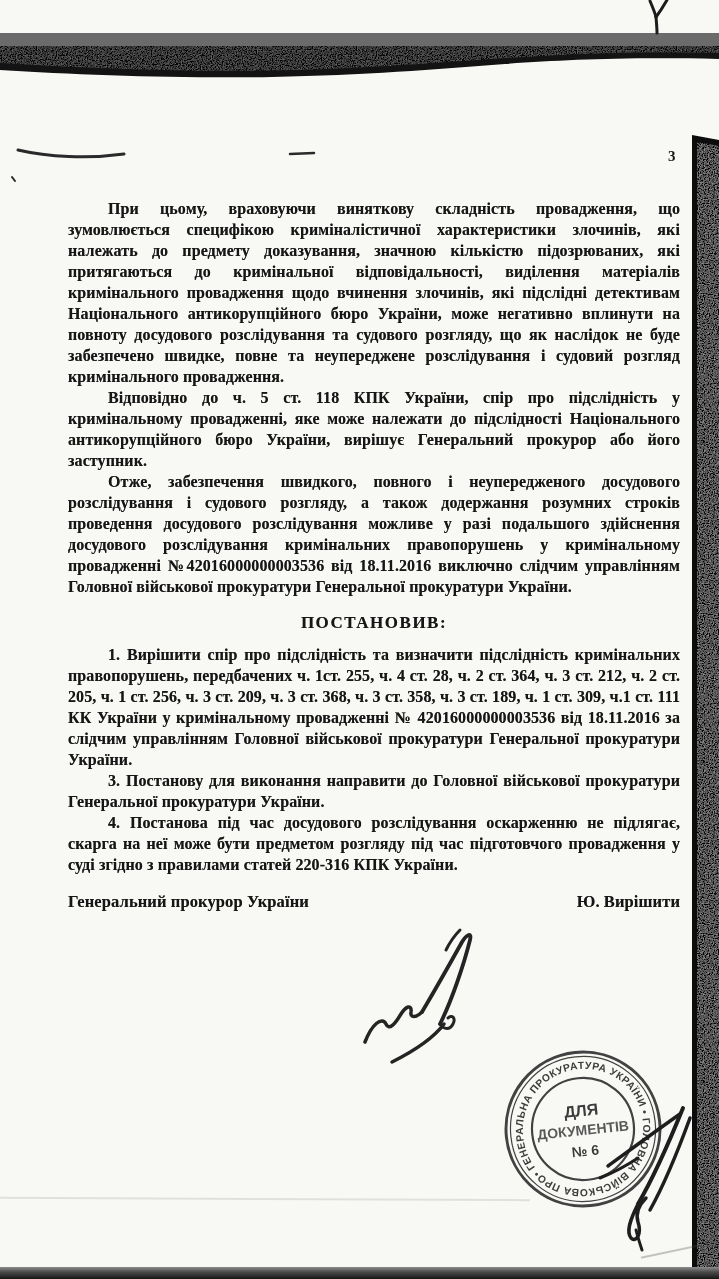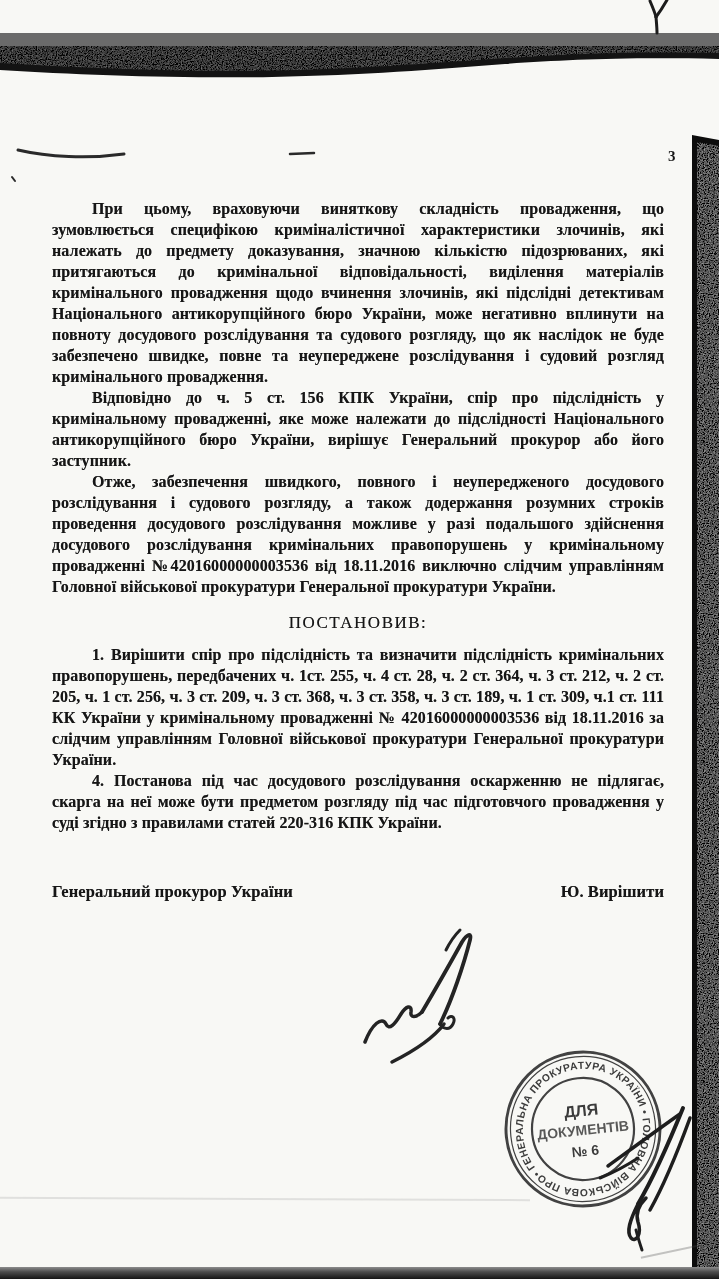--- a/index.html
+++ b/index.html
@@ -26,36 +26,36 @@
     position:absolute; left:640px; top:1248px; width:85px; height:2px;
     background:rgba(70,70,70,.30); transform:rotate(-12deg);
   }
   .pen-svg { position:absolute; }
   
   .page-number {
     position:absolute; left:668px; top:148px;
     font-size:15px; font-weight:700;
   }
   .content {
-    position:absolute; left:52px; top:198px; width:612px;
+    position:absolute; left:68px; top:198px; width:612px;
     font-size:16px; line-height:21px; font-weight:700;
     text-align:justify; letter-spacing:.1px;
   }
   .content p {
     margin:0; text-indent:40px;
     text-shadow:0 0 .6px rgba(20,20,20,.55);
   }
   .heading {
     margin:15px 0 11px; text-align:center;
-    font-size:17px; letter-spacing:1.5px; font-weight:400;
+    font-size:17px; letter-spacing:1.5px; font-weight:700;
     text-shadow:0 0 .6px rgba(20,20,20,.55);
   }
   .sig-row {
     display:flex; justify-content:space-between; align-items:center;
-    margin-top:48px; font-size:16.5px;
+    margin-top:16px; font-size:16.5px;
     text-shadow:0 0 .6px rgba(20,20,20,.55);
   }
   
   .signature-main { position:absolute; left:340px; top:920px; }
   .stamp-wrap { position:absolute; left:492px; top:1038px; transform:rotate(-6deg); opacity:.88; }
   .signature-stamp { position:absolute; left:580px; top:1080px; }
   .stamp-text { font-family:"Liberation Sans","DejaVu Sans",sans-serif; font-weight:700; fill:#232323; }
 </style>
 </head>
 <body>
@@ -98,26 +98,27 @@
       <path d="M12,1 C15,8 17,13 18,17"></path>
       <path d="M29,0 C25,7 21,13 18,17"></path>
       <path d="M18,17 C18.5,23 19,28 19,33"></path>
     </g>
   </svg>
 
   <div class="page-number">3</div>
 
   <div class="content">
     <p>При цьому, враховуючи виняткову складність провадження, що зумовлюється специфікою криміналістичної характеристики злочинів, які належать до предмету доказування, значною кількістю підозрюваних, які притягаються до кримінальної відповідальності, виділення матеріалів кримінального провадження щодо вчинення злочинів, які підслідні детективам Національного антикорупційного бюро України, може негативно вплинути на повноту досудового розслідування та судового розгляду, що як наслідок не буде забезпечено швидке, повне та неупереджене розслідування і судовий розгляд кримінального провадження.</p>
-    <p>Відповідно до ч. 5 ст. 156 КПК України, спір про підслідність у кримінальному провадженні, яке може належати до підслідності Національного антикорупційного бюро України, вирішує Генеральний прокурор або його заступник.</p>
+    <p>Відповідно до ч. 5 ст. 118 КПК України, спір про підслідність у кримінальному провадженні, яке може належати до підслідності Національного антикорупційного бюро України, вирішує Генеральний прокурор або його заступник.</p>
     <p>Отже, забезпечення швидкого, повного і неупередженого досудового розслідування і судового розгляду, а також додержання розумних строків проведення досудового розслідування можливе у разі подальшого здійснення досудового розслідування кримінальних правопорушень у кримінальному провадженні №42016000000003536 від 18.11.2016 виключно слідчим управлінням Головної військової прокуратури Генеральної прокуратури України.</p>
 
     <div class="heading">ПОСТАНОВИВ:</div>
 
     <p>1. Вирішити спір про підслідність та визначити підслідність кримінальних правопорушень, передбачених ч. 1ст. 255, ч. 4 ст. 28, ч. 2 ст. 364, ч. 3 ст. 212, ч. 2 ст. 205, ч. 1 ст. 256, ч. 3 ст. 209, ч. 3 ст. 368, ч. 3 ст. 358, ч. 3 ст. 189, ч. 1 ст. 309, ч.1 ст. 111 КК України у кримінальному провадженні № 42016000000003536 від 18.11.2016 за слідчим управлінням Головної військової прокуратури Генеральної прокуратури України.</p>
+    <p>3. Постанову для виконання направити до Головної військової прокуратури Генеральної прокуратури України.</p>
     <p>4. Постанова під час досудового розслідування оскарженню не підлягає, скарга на неї може бути предметом розгляду під час підготовчого провадження у суді згідно з правилами статей 220-316 КПК України.</p>
 
     <div class="sig-row">
       <span>Генеральний прокурор України</span>
       <span>Ю. Вирішити</span>
     </div>
   </div>
 
   <svg class="signature-main" width="170" height="160" viewBox="0 0 170 160">
     <g stroke="#242424" fill="none" stroke-linecap="round">

